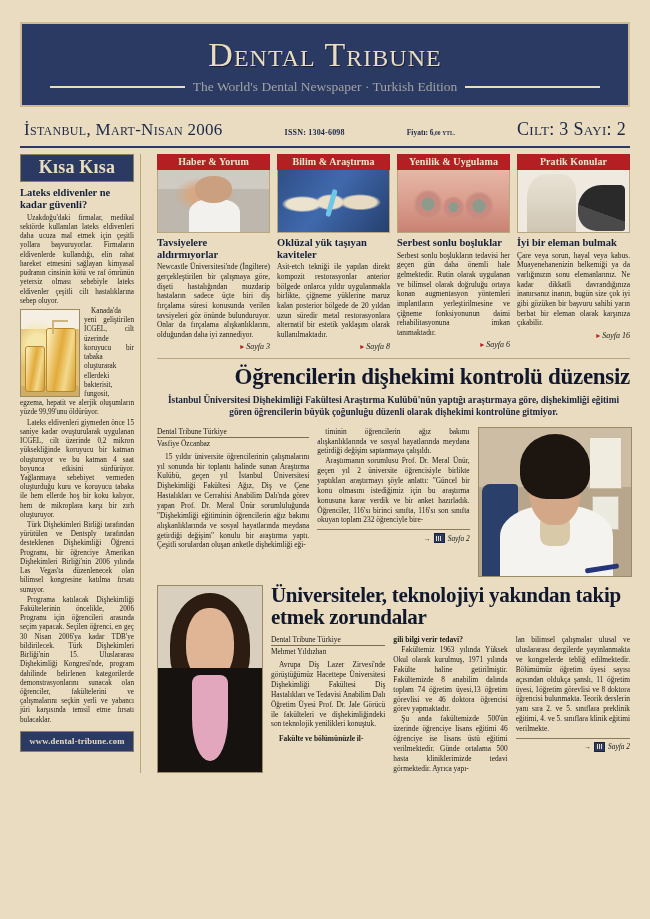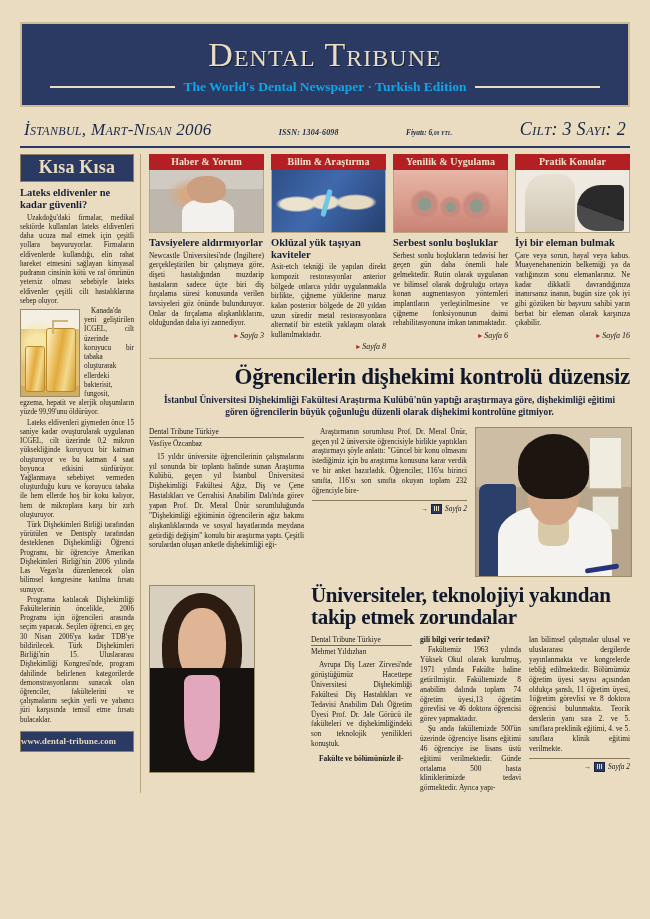--- a/index.html
+++ b/index.html
@@ -49,36 +49,35 @@
     gap: 8px;
     margin-top: 8px;
     padding: 0 18px;
   }
   .rule-line {
     flex: 1 1 auto;
     height: 2px;
     background: #e9dcc0;
   }
   .masthead-sub {
-    color: #0ea5e9;
+    color: #a3a3a3;
     font-size: 13.5px;
-    font-weight: bold;
+    font-weight: normal;
     white-space: nowrap;
     font-family: "Liberation Serif", serif;
   }
 
   
   .infobar {
     display: flex;
     align-items: baseline;
     justify-content: space-between;
     margin-top: 12px;
     padding: 0 4px 6px 4px;
     color: #1c2748;
-    font-style: italic;
   }
   .infobar-date {
     font-size: 17px;
     font-variant: small-caps;
     letter-spacing: 0.3px;
     white-space: nowrap;
   }
   .infobar-issn {
     font-size: 8px;
     font-weight: bold;
@@ -100,21 +99,21 @@
   }
   .hr-dark {
     height: 2px;
     background: #2b3a62;
     margin: 0 0 6px 0;
   }
 
   
   .content {
     display: flex;
-    gap: 8px;
+    gap: 16px;
   }
   .sidebar {
     width: 114px;
     flex: 0 0 114px;
     border-right: 1px solid #b9a67f;
     padding-right: 6px;
   }
   .mainarea {
     flex: 1 1 auto;
     min-width: 0;
@@ -170,21 +169,21 @@
   .sb-photo .bottle-b { left: 25px; bottom: 4px; width: 28px; height: 62px; }
   .sb-photo .pump {
     position: absolute; left: 31px; top: 10px; width: 14px; height: 12px;
     border-top: 2px solid #cbb47e; border-left: 2px solid #cbb47e;
   }
   .web-banner {
     margin-top: 6px;
     background: #2b3a62;
     border: 1px solid #8c7e5e;
     color: #e9dcc0;
-    text-align: left;
+    text-align: center;
     font-size: 8.6px;
     font-weight: bold;
     padding: 4px 0 5px;
     letter-spacing: 0.2px;
   }
 
   
   .teaser-row {
     display: flex;
     gap: 7px;
@@ -416,21 +415,21 @@
     background:#e0b596; border-radius:46%;
   }
   .sec2-photo .s-jacket {
     position:absolute; left:0; bottom:0; width:100%; height:56%;
     background:#15120f;
   }
   .sec2-photo .s-top {
     position:absolute; left:33%; bottom:6%; width:34%; height:46%;
     background:#e2a7bd; border-radius: 8px 8px 50% 50%;
   }
-  .sec2-right { flex: 1 1 auto; min-width: 0; margin-left: 48px; }
+  .sec2-right { flex: 1 1 auto; min-width: 0; }
   .sec2-head {
     font-size: 21px;
     font-weight: bold;
     line-height: 1.04;
     letter-spacing: -0.3px;
     color: #11182c;
   }
   .sec2-cols {
     display: flex;
     gap: 8px;
@@ -540,20 +539,21 @@
         <div class="lead-cols">
           <div class="col">
             <div class="byline-org">Dental Tribune Türkiye</div>
             <div class="byline-name">Vasfiye Özcanbaz</div>
             <div class="body-text">
               <p>15 yıldır üniversite öğrencilerinin çalışmalarını yıl sonunda bir toplantı halinde sunan Araştırma Kulübü, geçen yıl İstanbul Üniversitesi Dişhekimliği Fakültesi Ağız, Diş ve Çene Hastalıkları ve Cerrahisi Anabilim Dalı'nda görev yapan Prof. Dr. Meral Ünür sorumluluğunda "Dişhekimliği eğitiminin öğrencilerin ağız bakımı alışkanlıklarında ve sosyal hayatlarında meydana getirdiği değişim" konulu bir araştırma yaptı. Çeşitli sorulardan oluşan anketle dişhekimliği eği-</p>
             </div>
           </div>
           <div class="col">
             <div class="body-text">
+              <p>timinin öğrencilerin ağız bakımı alışkanlıklarında ve sosyal hayatlarında meydana getirdiği değişim saptanmaya çalışıldı.</p>
               <p>Araştırmanın sorumlusu Prof. Dr. Meral Ünür, geçen yıl 2 üniversite öğrencisiyle birlikte yaptıkları araştırmayı şöyle anlattı: "Güncel bir konu olmasını istediğimiz için bu araştırma konusuna karar verdik ve bir anket hazırladık. Öğrenciler, 116'sı birinci sınıfta, 116'sı son sınıfta okuyan toplam 232 öğrenciyle bire-</p>
             </div>
             <div class="jump">
               <span>→</span>
               <span class="boxicon"></span>
               <span>Sayfa 2</span>
             </div>
           </div>
           <div class="col">
             <div class="lead-photo">

